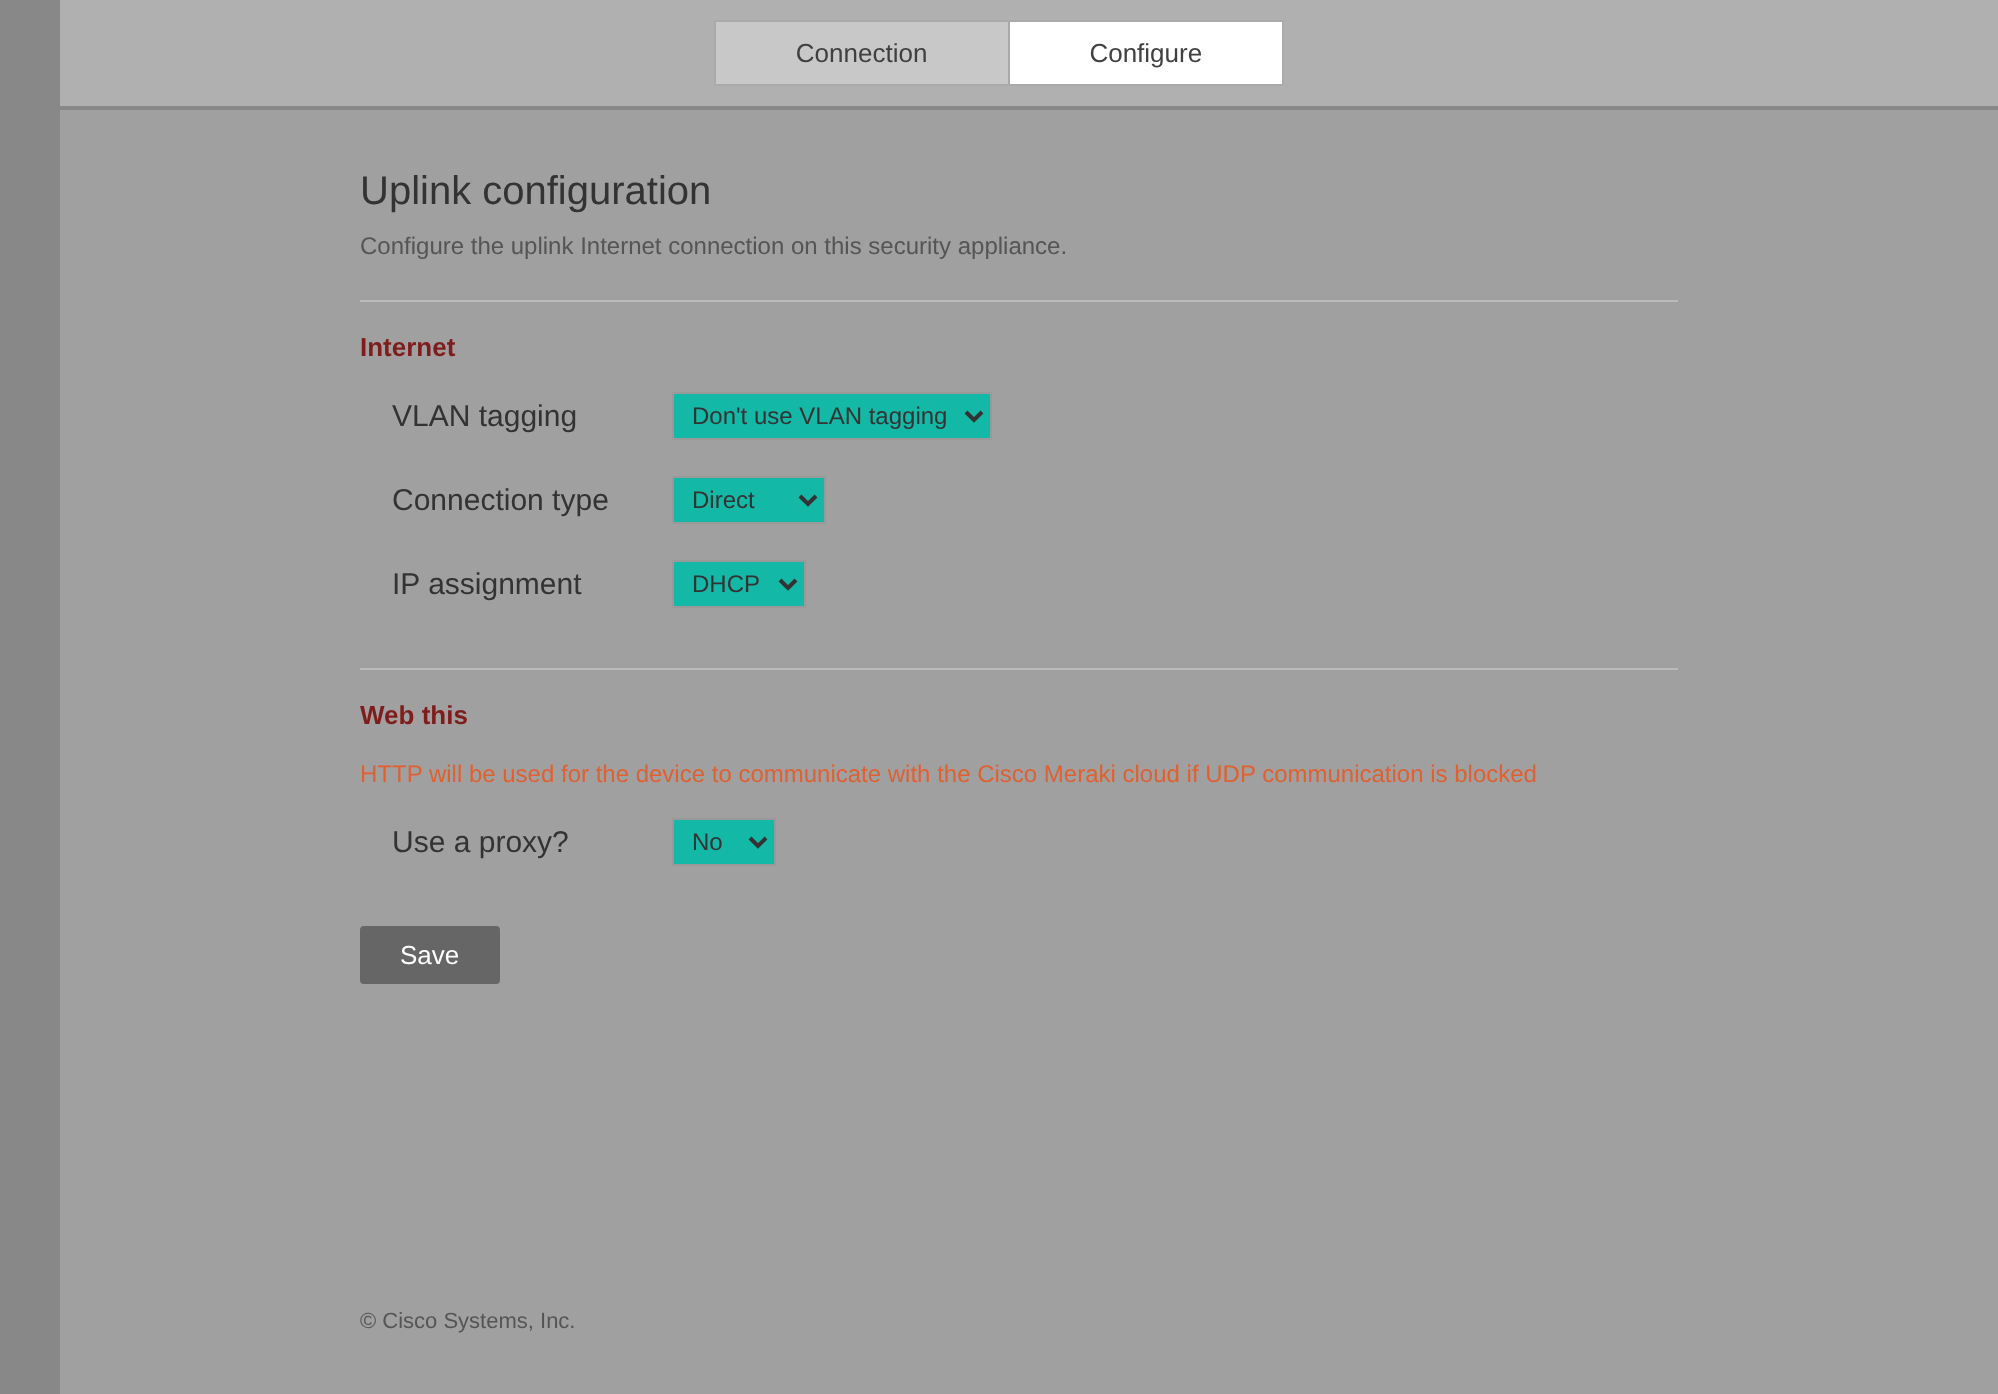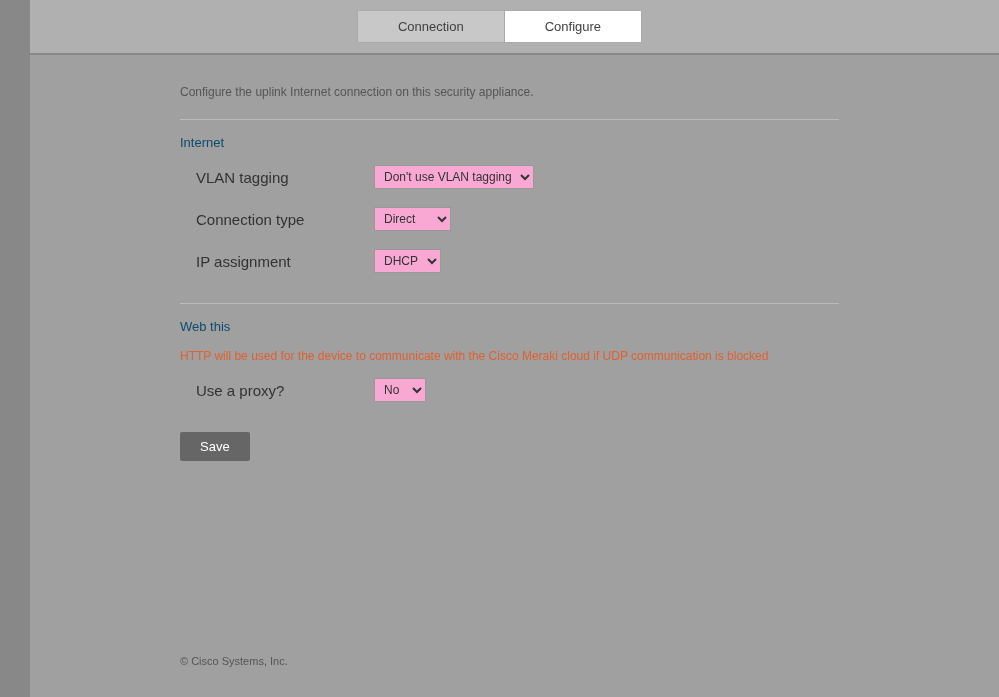--- a/index.html
+++ b/index.html
@@ -71,22 +71,22 @@
     }
 
     .divider {
       height: 1px;
       background-color: #bbb;
       margin-bottom: 15px;
     }
 
     .section-title {
       font-size: 13px;
-      font-weight: normal;
-      color: #0c4a6e;
+      font-weight: bold;
+      color: #7f1d1d;
       margin-bottom: 15px;
     }
 
     .form-row {
       display: flex;
       align-items: center;
       margin-bottom: 18px;
     }
 
     .form-label {
@@ -94,25 +94,24 @@
       font-size: 15px;
       color: #333;
       flex-shrink: 0;
       margin-left: 16px;
     }
 
     .form-control {
       font-size: 12px;
       padding: 3px 5px;
       border: 1px solid #999;
-      background-color: #f9a8d4;
+      background-color: #14b8a6;
       color: #333;
       cursor: pointer;
       appearance: auto;
-      margin-left: 38px;
       -webkit-appearance: auto;
     }
 
     .section-gap {
       margin-bottom: 30px;
     }
 
     .web-proxy-description {
       font-size: 12px;
       color: #e06030;
@@ -154,20 +153,21 @@
 
 <div class="top-bar">
   <div class="tab-nav">
     <div class="tab">Connection</div>
     <div class="tab active">Configure</div>
   </div>
 </div>
 
 <div class="main-content">
 
+  <h1 class="page-title">Uplink configuration</h1>
   <p class="page-description">Configure the uplink Internet connection on this security appliance.</p>
 
   <div class="divider"></div>
 
   <div class="section-title">Internet</div>
 
   <div class="form-row">
     <label class="form-label">VLAN tagging</label>
     <select class="form-control">
       <option>Don't use VLAN tagging</option>

